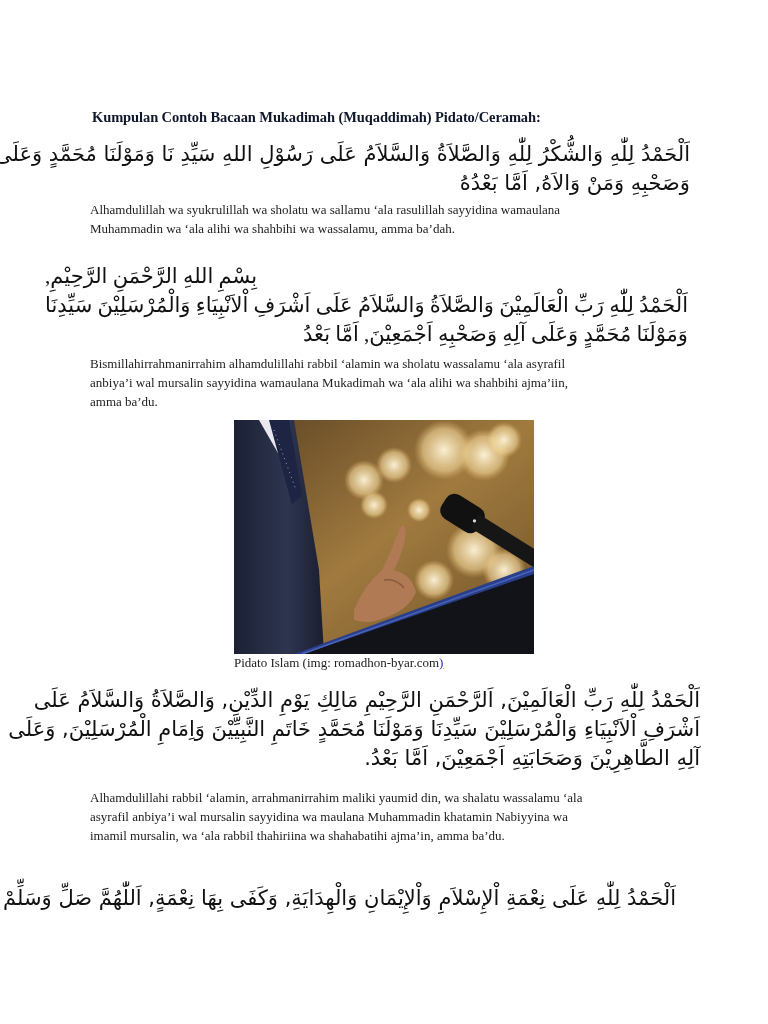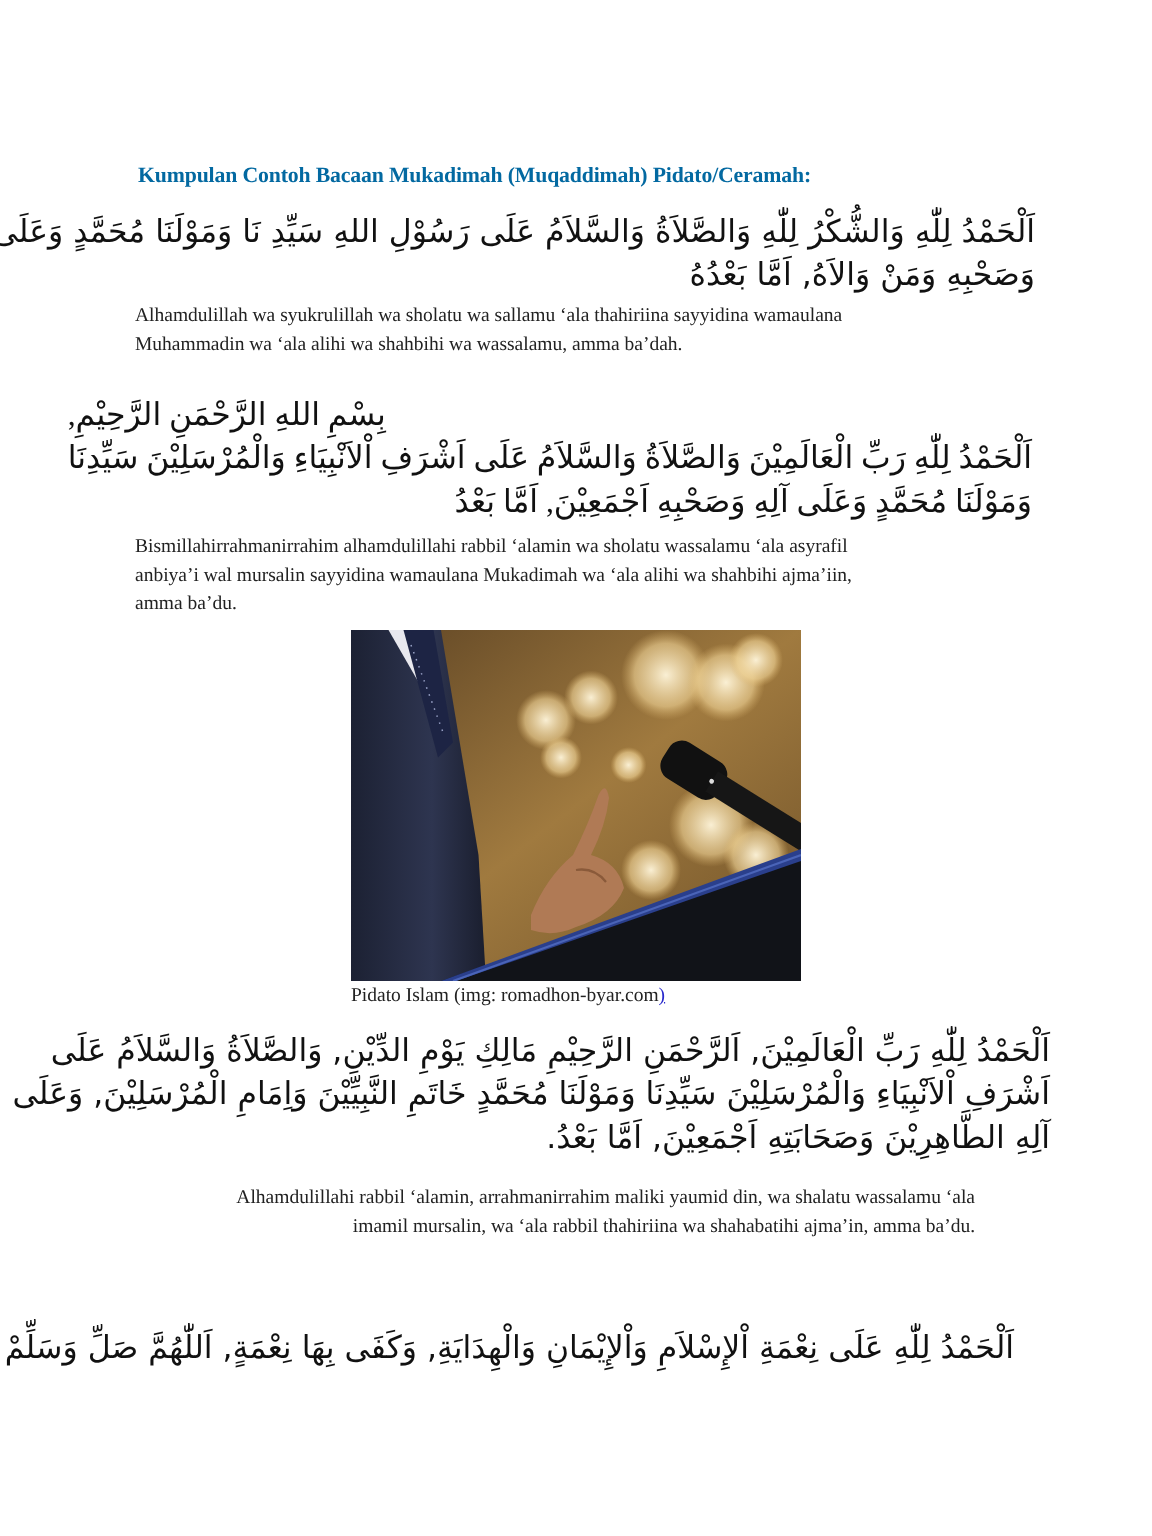--- a/index.html
+++ b/index.html
@@ -20,21 +20,21 @@
       left: 0; top: 0;
       width: 768px; height: 1024px;
       background: #ffffff;
     }
     .heading {
       position: absolute;
       left: 92px;
       top: 109px;
       font-size: 14.5px;
       font-weight: bold;
-      color: #0369a1;
+      color: #0f172a;
       white-space: nowrap;
       letter-spacing: -0.1px;
     }
     .arabic {
       position: absolute;
       direction: rtl;
       text-align: right;
       font-family: "DejaVu Sans", "Liberation Sans", sans-serif;
       color: #111;
       font-size: 21px;
@@ -85,21 +85,21 @@
 
 <div class="page">
 
   <div class="heading">Kumpulan Contoh Bacaan Mukadimah (Muqaddimah)  Pidato/Ceramah:</div>
 
   <div class="arabic" style="right:78px; top:140px;">
     <span class="line">اَلْحَمْدُ لِلّٰهِ وَالشُّكْرُ لِلّٰهِ وَالصَّلاَةُ وَالسَّلاَمُ عَلَى رَسُوْلِ اللهِ سَيِّدِ نَا وَمَوْلَنَا مُحَمَّدٍ وَعَلَى الِهِ</span>
     <span class="line">وَصَحْبِهِ وَمَنْ وَالاَهُ, اَمَّا بَعْدُهُ</span>
   </div>
   <div class="latin" style="top:200px;">
-    <span class="line">Alhamdulillah wa syukrulillah wa sholatu wa sallamu ‘ala thahiriina sayyidina wamaulana</span>
+    <span class="line">Alhamdulillah wa syukrulillah wa sholatu wa sallamu ‘ala rasulillah sayyidina wamaulana</span>
     <span class="line">Muhammadin wa ‘ala alihi wa shahbihi wa wassalamu, amma ba’dah.</span>
   </div>
 
   <div class="arabic" style="right:80px; top:262px;font-family:Liberation Serif, serif;">
     <span class="line" style="text-align:left; direction:rtl; margin-right:-250px;">بِسْمِ اللهِ الرَّحْمَنِ الرَّحِيْمِ,</span>
     <span class="line">اَلْحَمْدُ لِلّٰهِ رَبِّ الْعَالَمِيْنَ وَالصَّلاَةُ وَالسَّلاَمُ  عَلَى اَشْرَفِ اْلاَنْبِيَاءِ وَالْمُرْسَلِيْنَ سَيِّدِنَا</span>
     <span class="line">وَمَوْلَنَا مُحَمَّدٍ وَعَلَى آلِهِ وَصَحْبِهِ اَجْمَعِيْنَ, اَمَّا بَعْدُ</span>
   </div>
   <div class="latin" style="top:354px;">
     <span class="line">Bismillahirrahmanirrahim alhamdulillahi rabbil ‘alamin wa sholatu wassalamu ‘ala asyrafil</span>
@@ -160,22 +160,23 @@
   </div>
   <div class="caption">
     <span>Pidato Islam (img: romadhon-byar.com</span><a class="link">)</a>
   </div>
 
   <div class="arabic" style="right:68px; top:686px;">
     <span class="line">اَلْحَمْدُ لِلّٰهِ رَبِّ الْعَالَمِيْنَ, اَلرَّحْمَنِ الرَّحِيْمِ مَالِكِ يَوْمِ الدِّيْنِ, وَالصَّلاَةُ وَالسَّلاَمُ عَلَى</span>
     <span class="line">اَشْرَفِ اْلاَنْبِيَاءِ وَالْمُرْسَلِيْنَ سَيِّدِنَا وَمَوْلَنَا مُحَمَّدٍ خَاتَمِ النَّبِيِّيْنَ وَاِمَامِ الْمُرْسَلِيْنَ, وَعَلَى</span>
     <span class="line">آلِهِ الطَّاهِرِيْنَ وَصَحَابَتِهِ اَجْمَعِيْنَ, اَمَّا بَعْدُ.</span>
   </div>
-  <div class="latin" style="top:788px;text-align:right;">
+  <div class="latin" style="top:788px;">
     <span class="line">Alhamdulillahi rabbil ‘alamin, arrahmanirrahim maliki yaumid din, wa shalatu wassalamu ‘ala</span>
+    <span class="line">asyrafil anbiya’i wal mursalin sayyidina wa maulana Muhammadin khatamin Nabiyyina wa</span>
     <span class="line">imamil mursalin, wa ‘ala rabbil thahiriina wa shahabatihi ajma’in, amma ba’du.</span>
   </div>
 
   <div class="arabic" style="right:92px; top:884px;">
     <span class="line">اَلْحَمْدُ لِلّٰهِ عَلَى نِعْمَةِ اْلإِسْلاَمِ وَاْلإِيْمَانِ وَالْهِدَايَةِ, وَكَفَى بِهَا نِعْمَةٍ, اَللّٰهُمَّ صَلِّ وَسَلِّمْ</span>
   </div>
 
 </div>
 
 </body></html>

